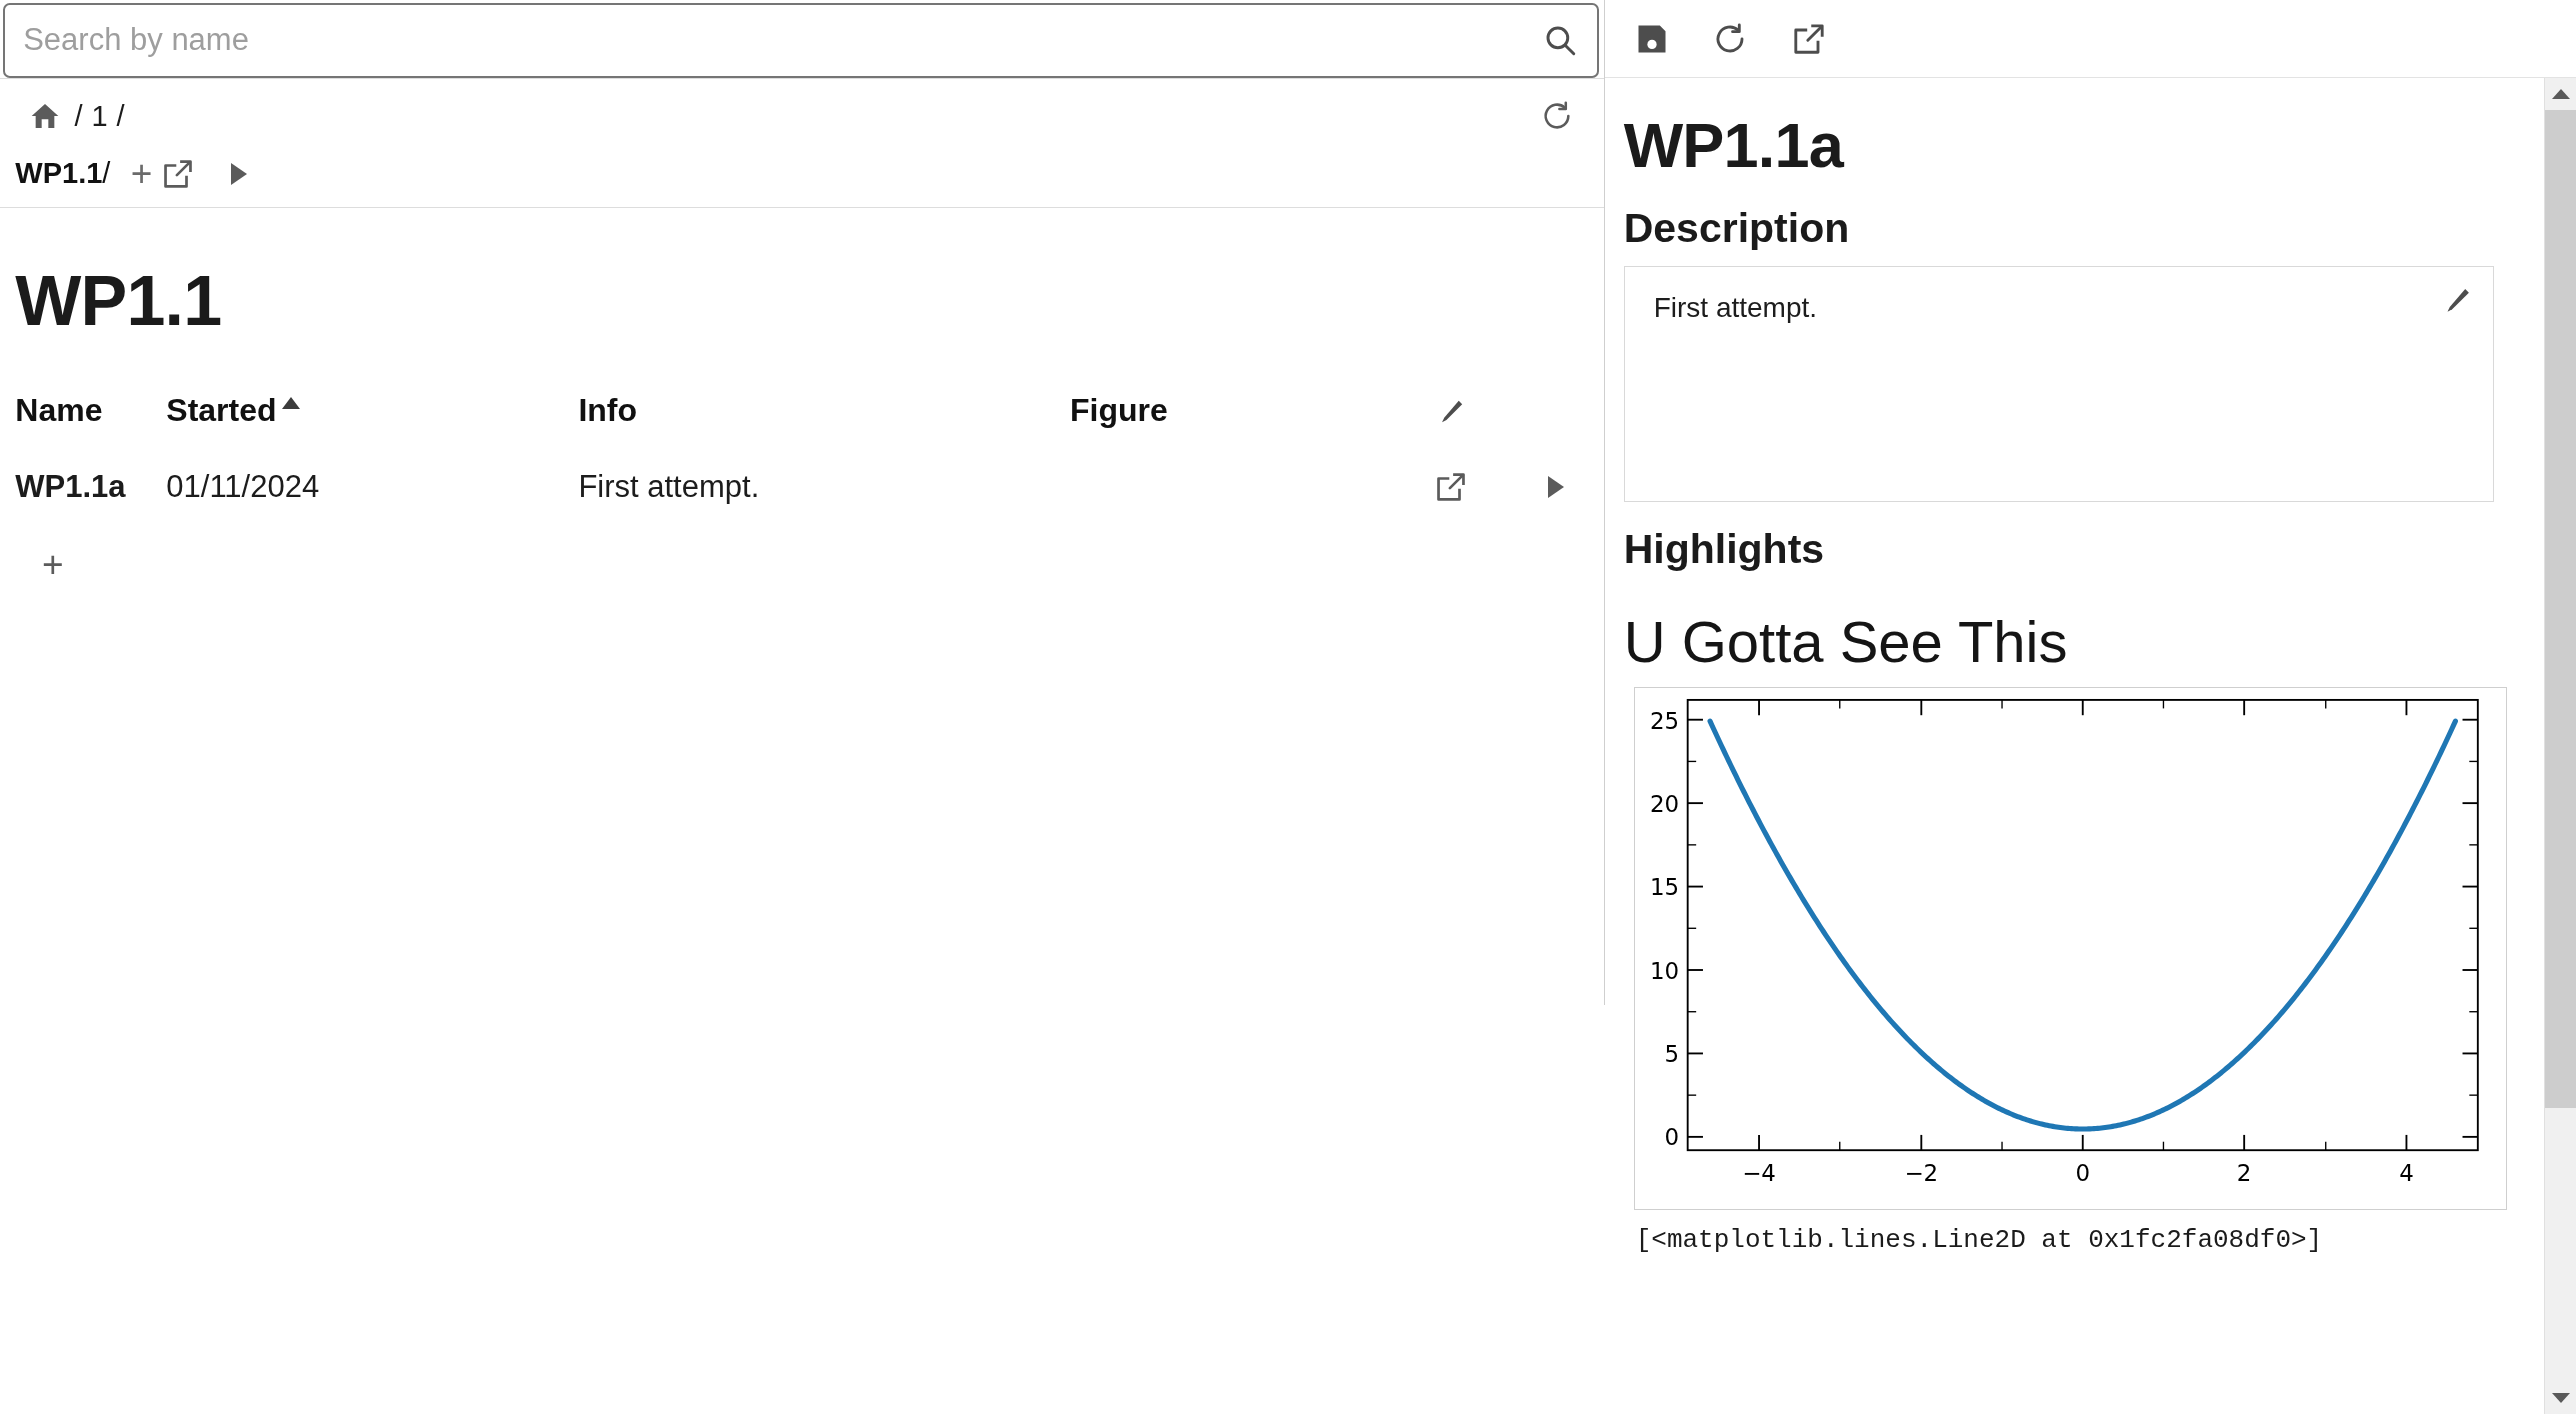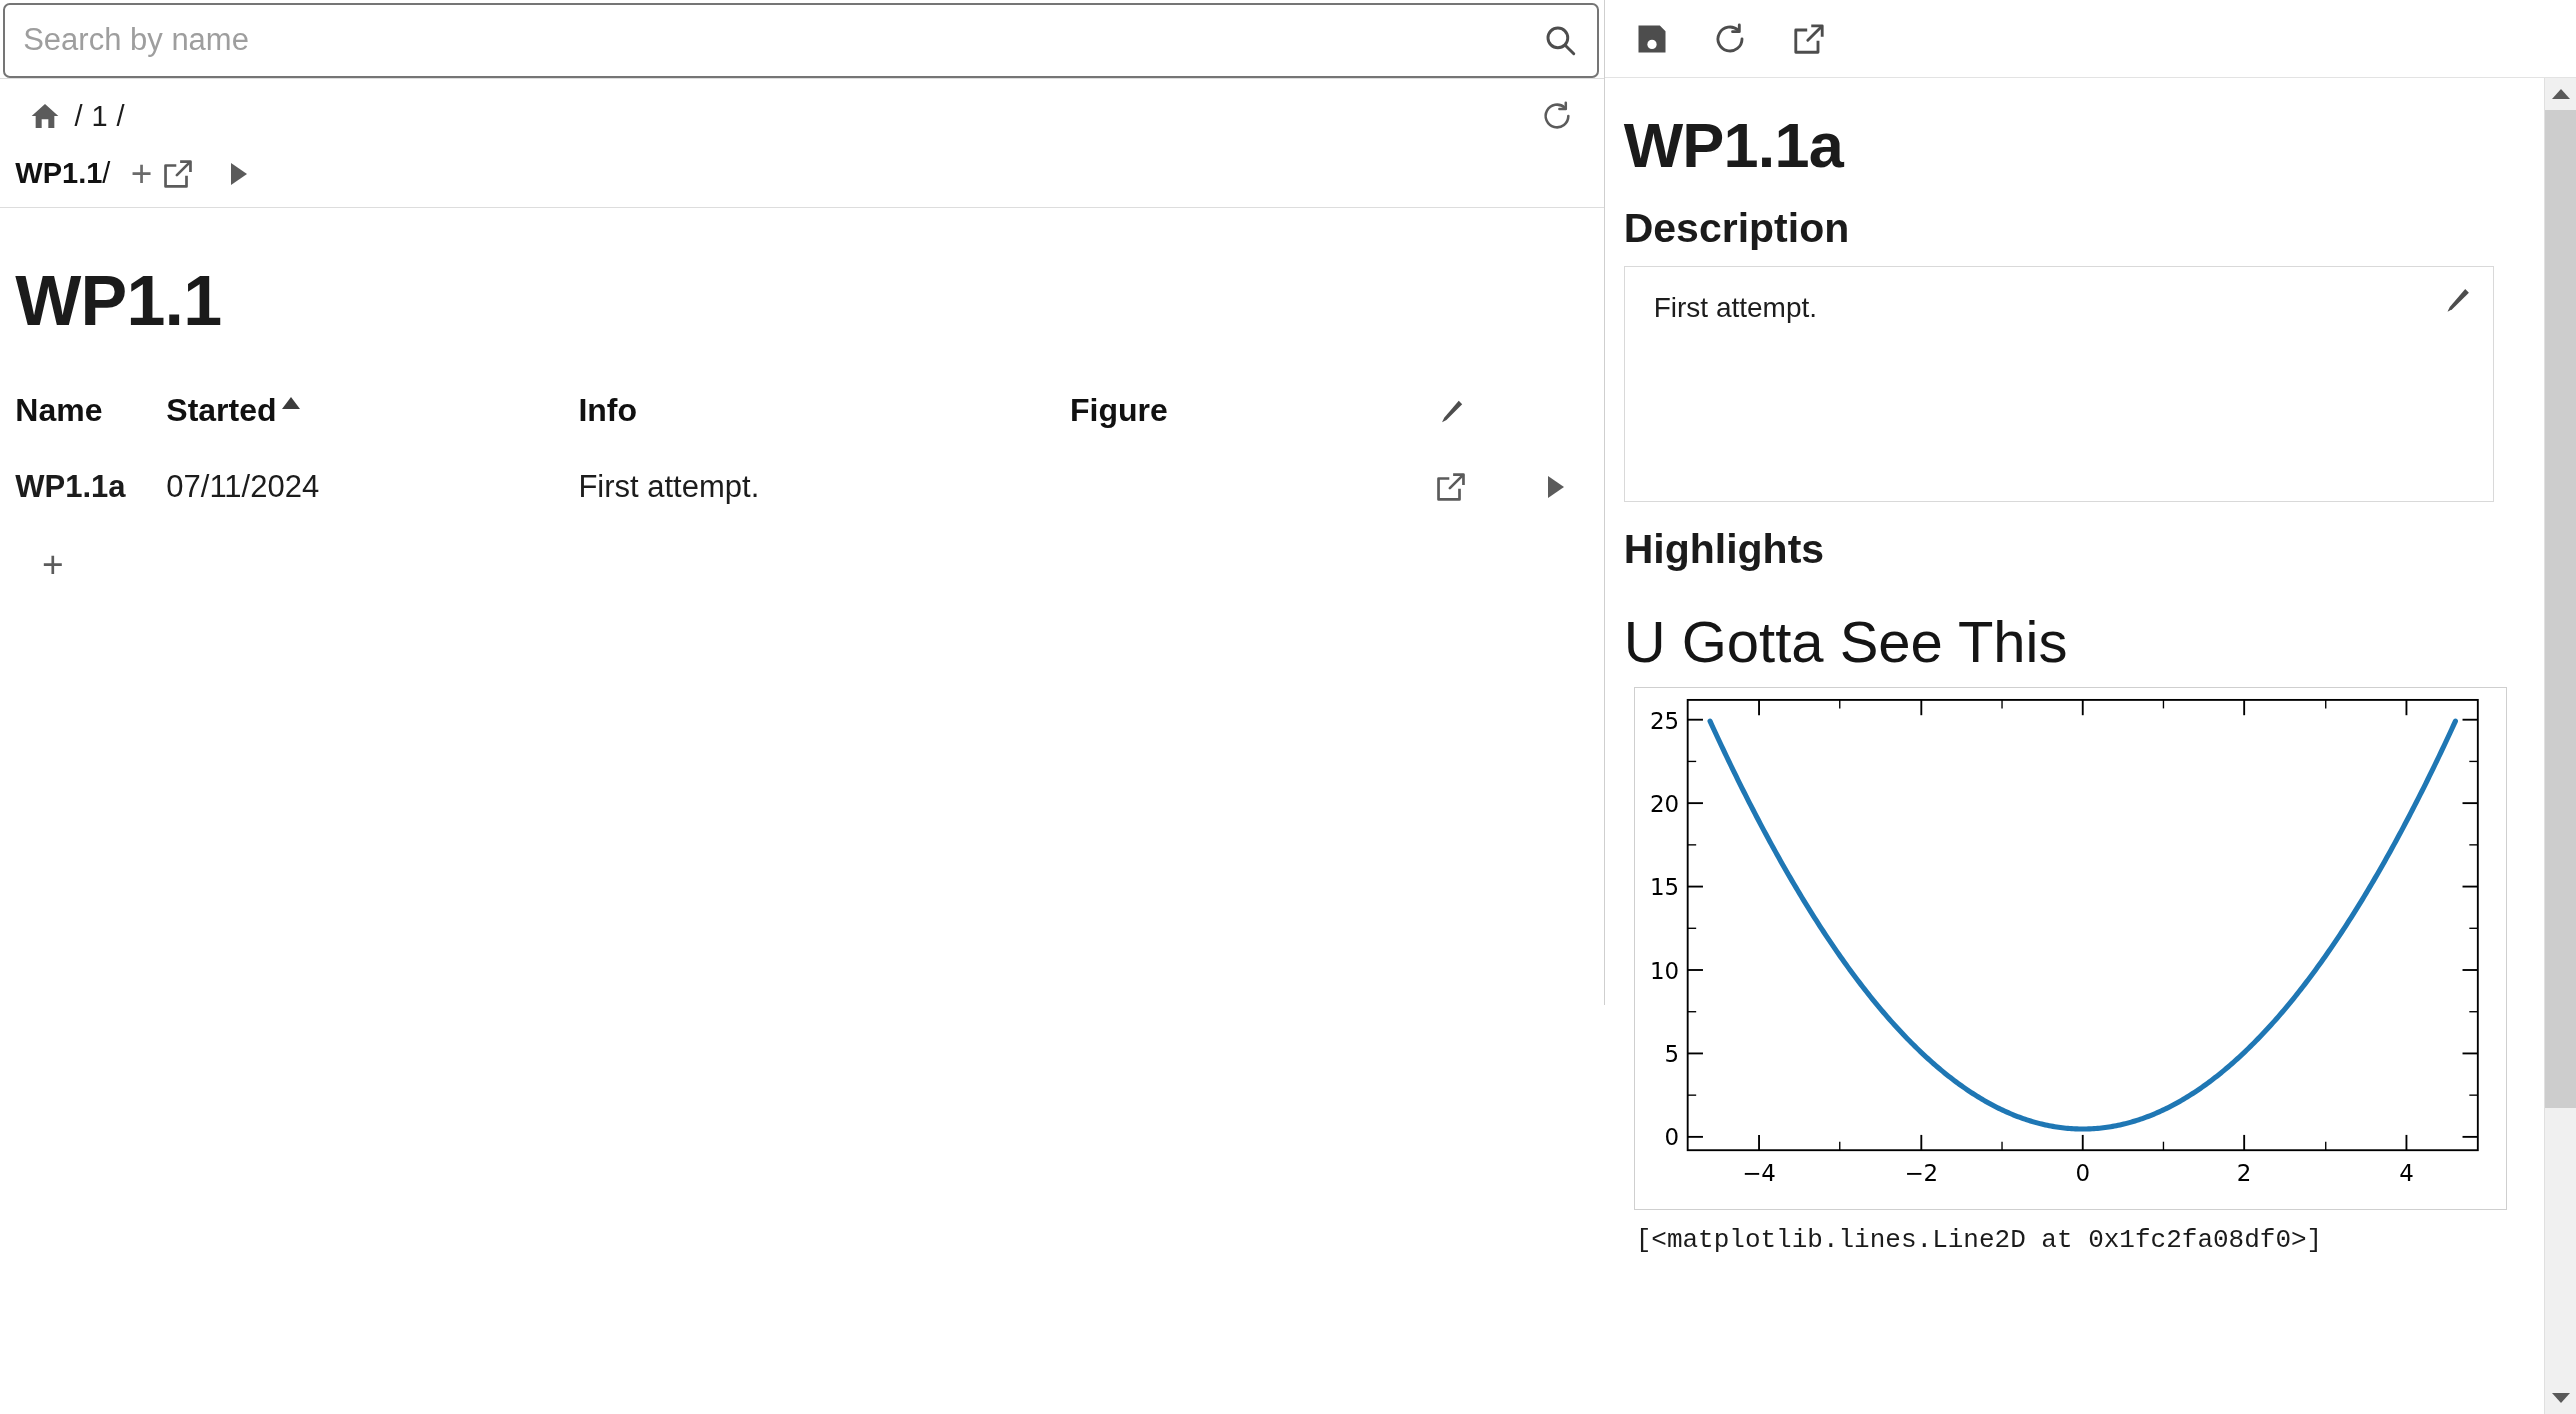--- a/index.html
+++ b/index.html
@@ -267,21 +267,21 @@
                   <path d="M17.8 2.8 L20.4 5.4 L8.6 17.2 L5.3 18.9 L6.9 15.5 Z"></path>
                 </svg>
               </button>
             </th>
             <th class="col-act2"></th>
           </tr>
         </thead>
         <tbody>
           <tr>
             <td class="col-name">WP1.1a</td>
-            <td class="col-started">07/11/2024</td>
+            <td class="col-started">01/11/2024</td>
             <td class="col-info">First attempt.</td>
             <td class="col-outcome"></td>
             <td class="col-act1">
               <button class="icon-btn" style="margin:0 auto;">
                 <svg width="34" height="34" viewBox="0 0 24 24" fill="none" stroke="#5b5b5b" stroke-width="1.9" stroke-linejoin="round">
                   <path d="M13.5 3.2 L20.8 3.2 L20.8 10.5"></path>
                   <line x1="20.4" y1="3.6" x2="11.2" y2="12.8" stroke-linecap="round"></line>
                   <path d="M18 13.2 L18 20.8 L3.2 20.8 L3.2 6 L10.8 6"></path>
                 </svg>
               </button>

